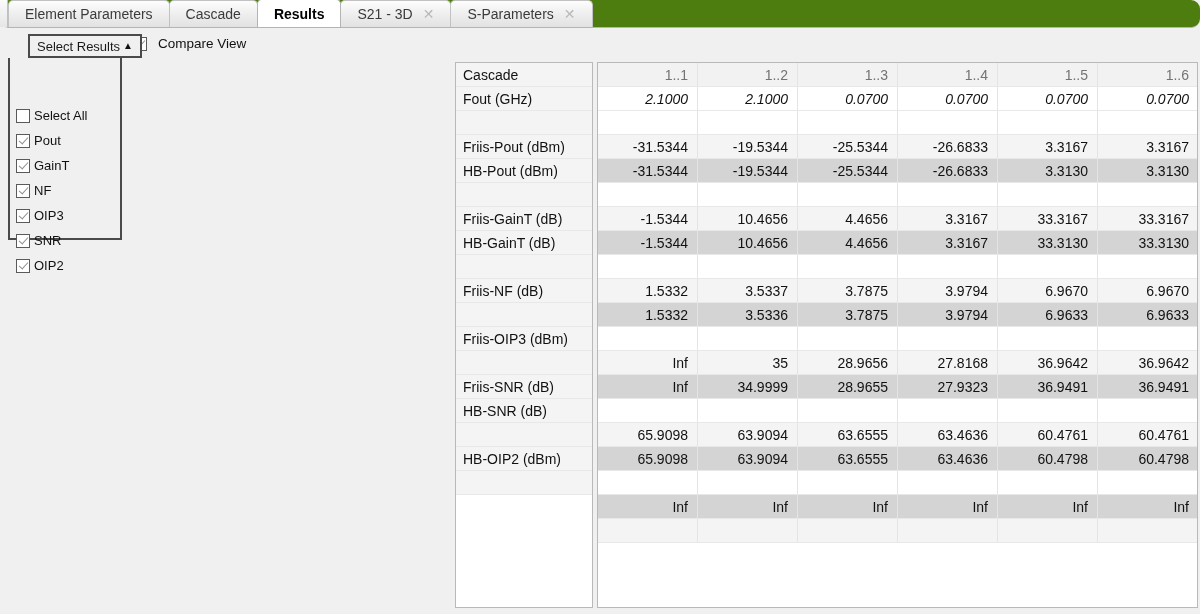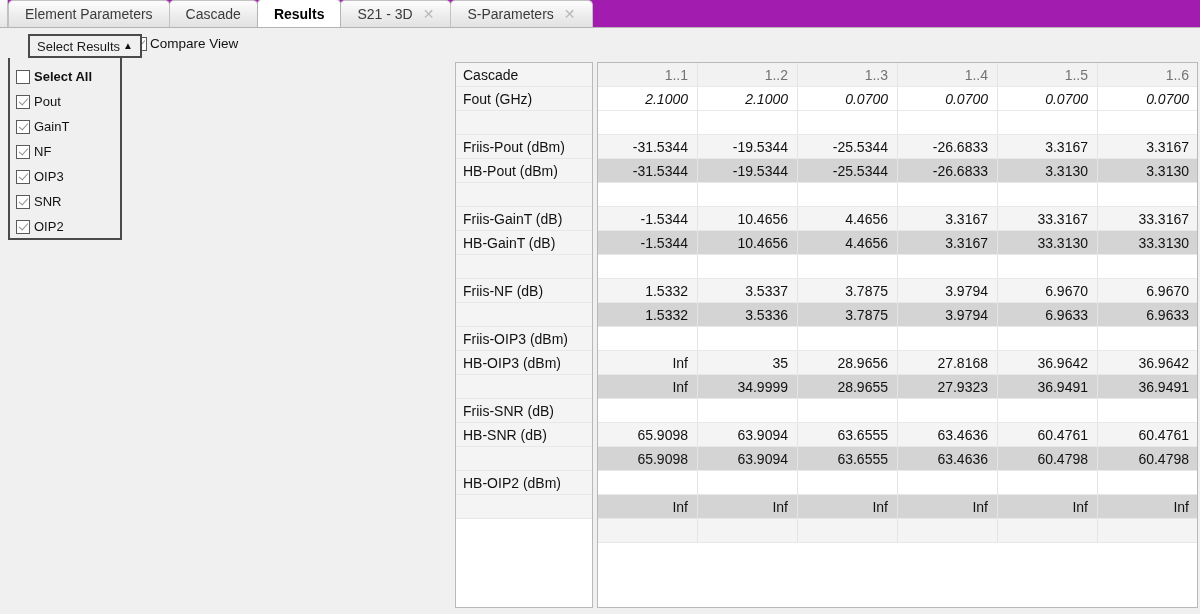--- a/index.html
+++ b/index.html
@@ -13,25 +13,26 @@
   #app {
     position: relative;
     width: 1200px; height: 614px;
     background: #f0f0f0;
   }
 
   
   .tabbar {
     position: absolute; left: 0; top: 0;
     width: 1200px; height: 28px;
-    background: #a21caf;
+    background: #4d7c0f;
     border-bottom: 1px solid #b4b4b4;
     display: flex;
     align-items: flex-end;
     box-sizing: border-box;
+    border-radius: 9px;
   }
   .tabbar-leadin {
     width: 8px; height: 27px;
     background: linear-gradient(to bottom, #fbfbfb 0%, #e6e6e6 100%);
     border-right: 1px solid #c0c0c0;
     box-sizing: border-box;
   }
   .tab {
     position: relative;
     height: 27px;
@@ -93,21 +94,21 @@
   .caret-up {
     font-size: 10px;
     line-height: 1;
     color: #111;
   }
   .compare-view {
     position: absolute;
     left: 133px; top: 8px;
     display: flex;
     align-items: center;
-    gap: 3px;
+    gap: 11px;
     font-size: 13.5px;
     color: #111;
     cursor: pointer;
   }
 
   
   .cb {
     width: 14px; height: 14px;
     box-sizing: border-box;
     border: 1px solid #5a5a5a;
@@ -144,22 +145,23 @@
     display: flex;
     align-items: center;
     gap: 4px;
     font-size: 13px;
     color: #111;
     height: 25px;
     padding-left: 6px;
     cursor: pointer;
   }
   .panel-row.select-all {
-    font-weight: bold;
+    font-weight: normal;
     padding-left: 6px;
+    margin-top: 39px;
   }
   .panel-row.indent { }
 
   
   .label-col {
     position: absolute;
     left: 455px; top: 62px;
     width: 138px; height: 546px;
     box-sizing: border-box;
     background: #ffffff;
@@ -299,21 +301,20 @@
         <div class="lrow blank"></div>
         <div class="lrow shade">Friis-Pout (dBm)</div>
         <div class="lrow shade">HB-Pout (dBm)</div>
         <div class="lrow blank"></div>
         <div class="lrow shade">Friis-GainT (dB)</div>
         <div class="lrow shade">HB-GainT (dB)</div>
         <div class="lrow blank"></div>
         <div class="lrow shade">Friis-NF (dB)</div>
         <div class="lrow blank"></div>
         <div class="lrow shade">Friis-OIP3 (dBm)</div>
-        <div class="lrow shade">HB-OIP3 (dBm)</div>
         <div class="lrow blank"></div>
         <div class="lrow shade">Friis-SNR (dB)</div>
         <div class="lrow shade">HB-SNR (dB)</div>
         <div class="lrow blank"></div>
         <div class="lrow shade">HB-OIP2 (dBm)</div>
         <div class="lrow blank"></div>
         <div class="tail-fill" style="height: 64px;"></div>
       </div>
   </div>
 

